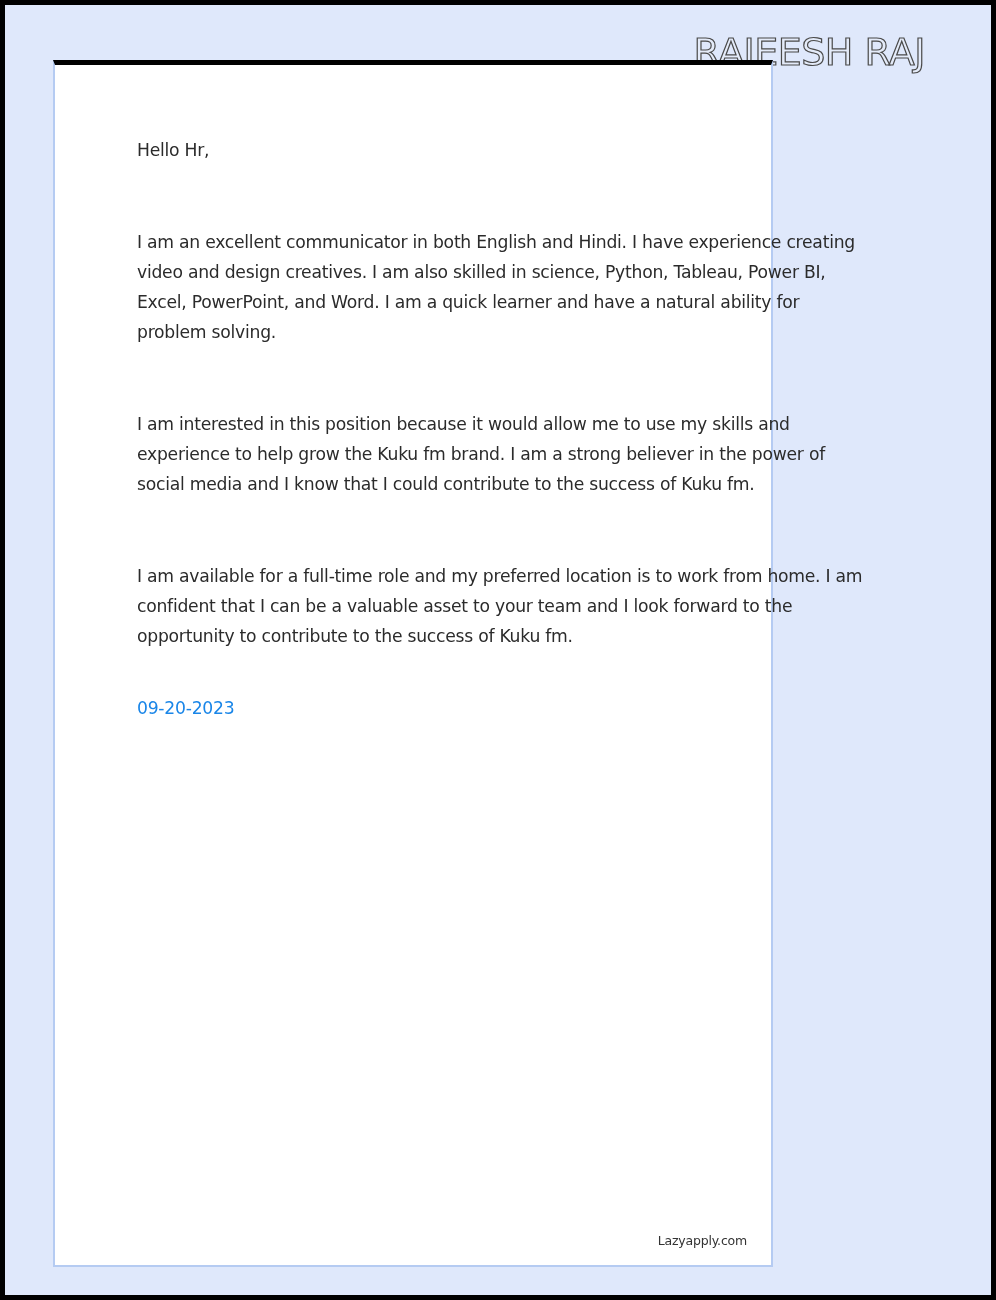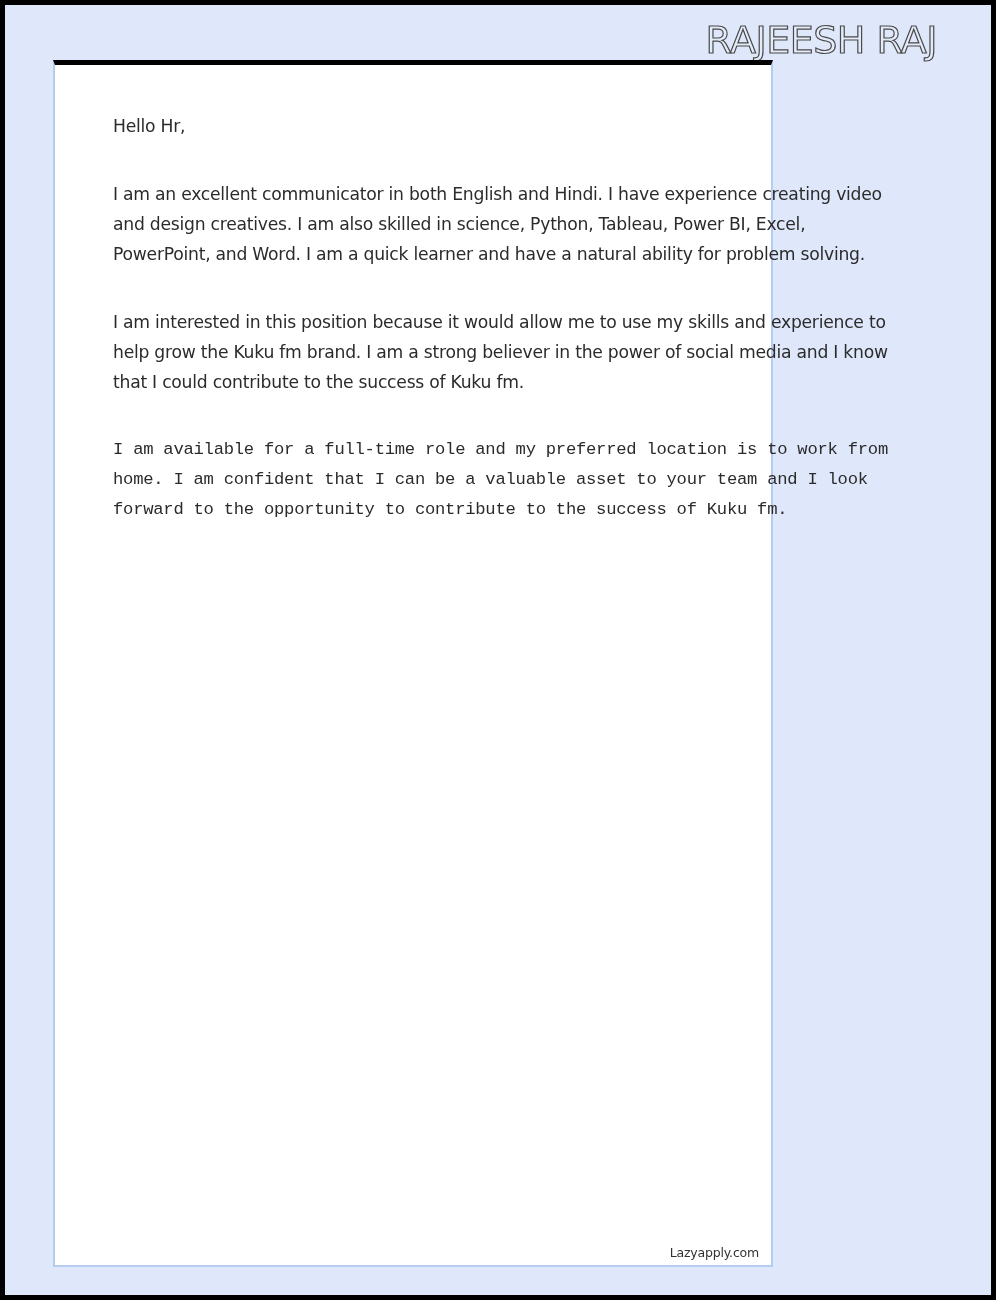--- a/index.html
+++ b/index.html
@@ -1,15 +1,15 @@
 <!DOCTYPE html>
 <html><head>
   <meta charset="utf-8">
   <style>
-    * { margin: 0; padding: 4px; box-sizing: border-box; }
+    * { margin: 0; padding: 16px; box-sizing: border-box; }
     html, body {
       width: 996px;
       height: 1300px;
       background: #000000;
       overflow: hidden;
     }
     .frame {
       position: absolute;
       left: 5px;
       top: 5px;
@@ -53,21 +53,20 @@
       letter-spacing: -0.25px;
     }
     .letter p {
       margin-bottom: 30px;
     }
     .letter p.greeting {
       margin-bottom: 30px;
     }
     .letter p.last {
       margin-bottom: 10px;
-      font-family: Liberation Mono, monospace;
     }
     .date {
       font-family: "DejaVu Sans", sans-serif;
       font-size: 17.2px;
       line-height: 30px;
       color: #1a86e8;
       letter-spacing: -0.25px;
     }
     .footer-brand {
       position: absolute;
@@ -84,17 +83,18 @@
 
 <div class="frame">
   <div class="name-header">RAJEESH RAJ</div>
 
   <div class="page">
     <div class="letter">
       <p class="greeting">Hello Hr,</p>
       <p>I am an excellent communicator in both English and Hindi. I have experience creating video and design creatives. I am also skilled in science, Python, Tableau, Power BI, Excel, PowerPoint, and Word. I am a quick learner and have a natural ability for problem solving.</p>
       <p>I am interested in this position because it would allow me to use my skills and experience to help grow the Kuku fm brand. I am a strong believer in the power of social media and I know that I could contribute to the success of Kuku fm.</p>
       <p class="last">I am available for a full-time role and my preferred location is to work from home. I am confident that I can be a valuable asset to your team and I look forward to the opportunity to contribute to the success of Kuku fm.</p>
+      <div class="date">09-20-2023</div>
     </div>
 
     <div class="footer-brand">Lazyapply.com</div>
   </div>
 </div>
 
 </body></html>

